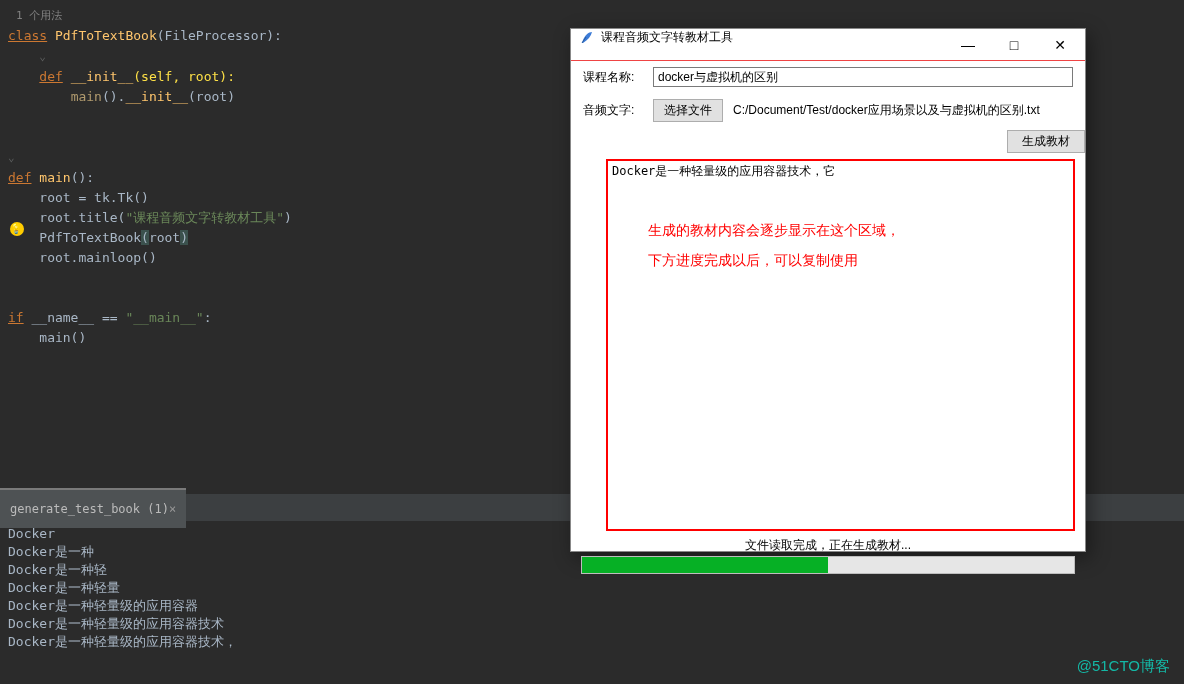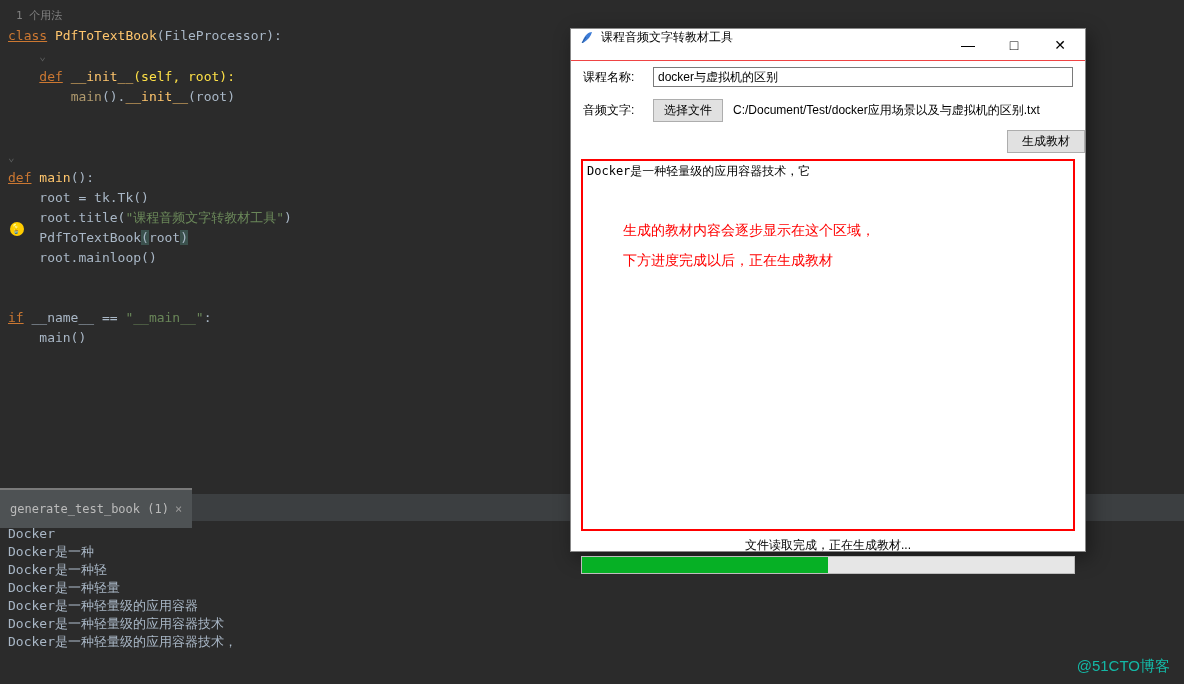--- a/index.html
+++ b/index.html
@@ -47,21 +47,21 @@
   background: #2b2b2b;
   border-top: 1px solid #3c3f41;
 }
 .console-tabs {
   height: 26px; background: #3c3f41;
   display: flex; align-items: center; font-size: 12px;
 }
 .console-tab {
   padding: 12px 10px; color: #bbbbbb; background: #4e5254;
   border-top: 2px solid #7a7a7a;
-  display: flex; align-items: center; gap: 6px;
+  display: flex; align-items: center; gap: 0;
 }
 .console-tab .x { color: #999; cursor: pointer; }
 .console-body {
   padding: 4px 8px; line-height: 18px; font-size: 13px; color: #a9b7c6;
 }
 
 
 .dialog {
   position: absolute;
   left: 570px; top: 28px;
@@ -93,21 +93,21 @@
   flex: 1; border: 1px solid #7a7a7a; padding: 2px 4px; font-size: 12px; height: 20px;
 }
 .file-btn {
   border: 1px solid #adadad; background: #e1e1e1; padding: 2px 10px; font-size: 12px;
 }
 .file-path { font-size: 12px; }
 
 .gen-row { display:flex; justify-content:flex-end; padding: 2px 0 6px; }
 .gen-btn { border:1px solid #adadad; background:#e1e1e1; padding:2px 14px; font-size:12px; }
 
-.text-area-wrap { padding: 0 10px; }
+.text-area-wrap { padding: 0 10px; margin-left: 25px; }
 .text-area {
   border: 2px solid #ff0000;
   height: 372px;
   padding: 2px 4px;
   font-size: 12px;
   font-family: "SimSun", monospace;
   color: #000;
   position: relative;
   background: #fff;
 }
@@ -205,21 +205,21 @@
 
   <div class="gen-row">
     <button class="gen-btn">生成教材</button>
   </div>
 
   <div class="text-area-wrap">
     <div class="text-area">
       <span>Docker是一种轻量级的应用容器技术，它</span>
       <div class="overlay-note">
         <div>生成的教材内容会逐步显示在这个区域，</div>
-        <div>下方进度完成以后，正在生成教材</div>
+        <div>下方进度完成以后，可以复制使用</div>
       </div>
     </div>
   </div>
 
   <div class="status-row">文件读取完成，正在生成教材...</div>
   <div class="progress-wrap">
     <div class="progress-bar" id="progress-bar" style="width: 50%;"></div>
   </div>
 </div>
 

